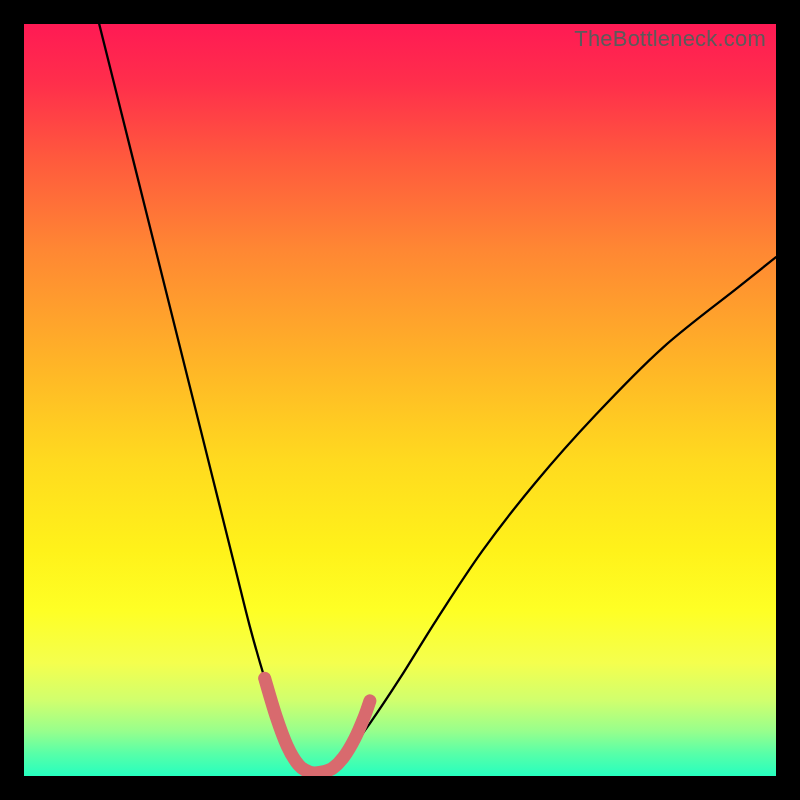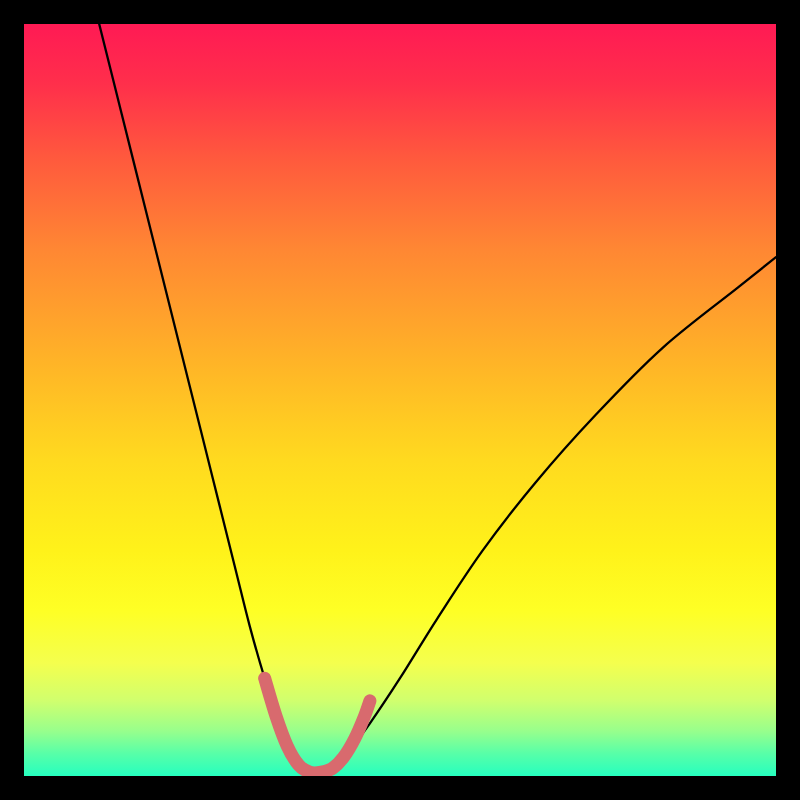--- a/index.html
+++ b/index.html
@@ -64,20 +64,21 @@
     stroke-width: 13;
     stroke-linecap: round;
     stroke-linejoin: round;
   }
 </style>
 </head>
 <body>
 
 <div class="frame">
 
+  <div class="watermark">TheBottleneck.com</div>
 
   <svg class="plot" viewBox="0 0 752 752" preserveAspectRatio="none">
     <path class="curve" id="left-path" d="M 75.2 0 C 78.96000000000001 15.040000000000001, 90.24000000000001 60.16000000000001, 97.76 90.24000000000001 C 105.28 120.32000000000001, 112.80000000000001 150.40000000000003, 120.32000000000001 180.48000000000002 C 127.84 210.56, 135.35999999999999 240.64, 142.88 270.71999999999997 C 150.4 300.79999999999995, 157.92 330.88, 165.44 360.96 C 172.96 391.03999999999996, 180.48 421.12, 188 451.2 C 195.52 481.28, 204.29333333333335 516.3733333333332, 210.56000000000003 541.4399999999999 C 216.8266666666667 566.5066666666667, 220.58666666666667 582.8, 225.6 601.6 C 230.61333333333332 620.4000000000001, 235.62666666666667 637.9466666666667, 240.64000000000001 654.24 C 245.65333333333336 670.5333333333333, 251.29333333333335 686.8266666666667, 255.68 699.36 C 260.06666666666666 711.8933333333333, 263.2 721.2933333333334, 266.96 729.44 C 270.71999999999997 737.5866666666667, 276.36 745.1066666666667, 278.24 748.24"></path>
     <path class="curve" id="right-path" d="M 308.32 748.24 C 310.82666666666665 745.1066666666667, 317.09333333333336 737.5866666666667, 323.36 729.44 C 329.62666666666667 721.2933333333334, 337.1466666666667 711.8933333333333, 345.92 699.36 C 354.6933333333333 686.8266666666667, 364.72 671.7866666666666, 376 654.24 C 387.28 636.6933333333334, 399.8133333333334 615.3866666666668, 413.6 594.08 C 427.38666666666666 572.7733333333333, 442.4266666666666 548.96, 458.71999999999997 526.4 C 475.0133333333333 503.84, 492.56 481.28, 511.36 458.71999999999997 C 530.16 436.15999999999997, 550.2133333333334 413.6, 571.52 391.04 C 592.8266666666666 368.48, 615.3866666666665 344.6666666666667, 639.1999999999999 323.36 C 663.0133333333333 302.05333333333334, 695.5999999999999 278.24, 714.4 263.2 C 733.2 248.16, 745.7333333333333 238.13333333333333, 752 233.12"></path>
     <path class="tolerance" id="tol-path" d="M 240.64000000000001 654.24 C 242.52 660.5066666666667, 248.16000000000003 680.5600000000001, 251.92000000000002 691.84 C 255.68 703.12, 259.44 713.7733333333333, 263.2 721.92 C 266.96 730.0666666666666, 270.72 736.3333333333334, 274.48 740.72 C 278.24 745.1066666666667, 282 746.9866666666667, 285.76 748.24 C 289.52 749.4933333333333, 293.28000000000003 748.8666666666667, 297.04 748.24 C 300.8 747.6133333333333, 304.56 746.9866666666667, 308.32 744.48 C 312.08 741.9733333333334, 315.84 738.2133333333334, 319.59999999999997 733.2 C 323.35999999999996 728.1866666666667, 327.3706666666667 721.2933333333333, 330.88 714.4 C 334.3893333333333 707.5066666666667, 338.1493333333333 698.1066666666667, 340.65599999999995 691.84 C 343.1626666666666 685.5733333333334, 345.04266666666666 679.3066666666666, 345.92 676.8"></path>
   </svg>
 
 </div>
 
 </body></html>

